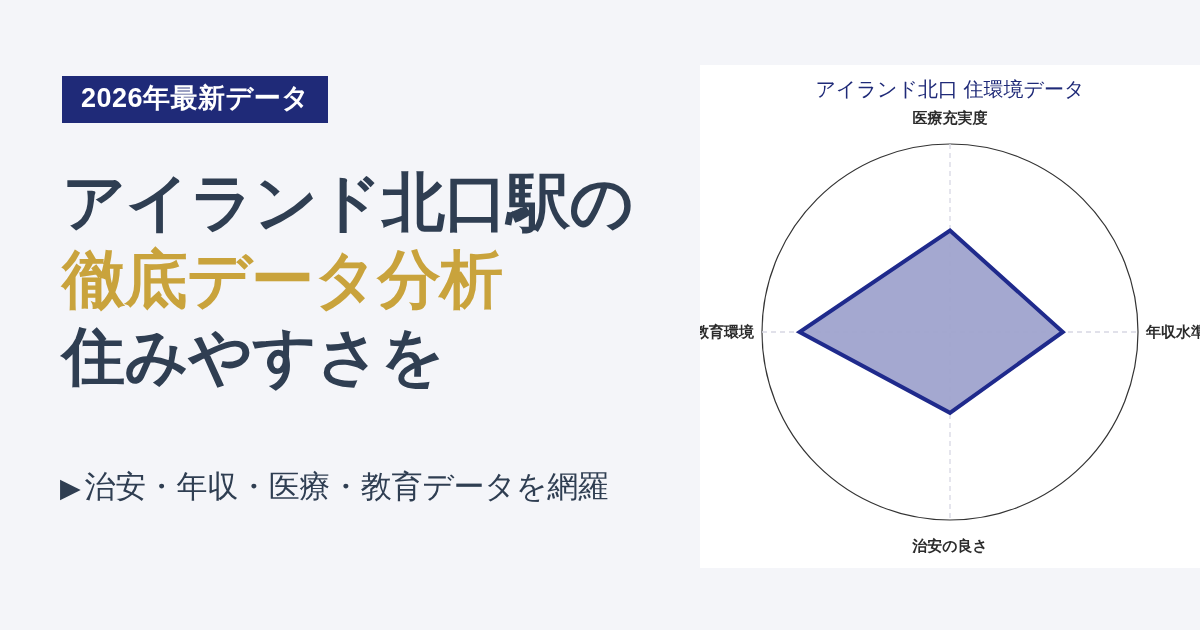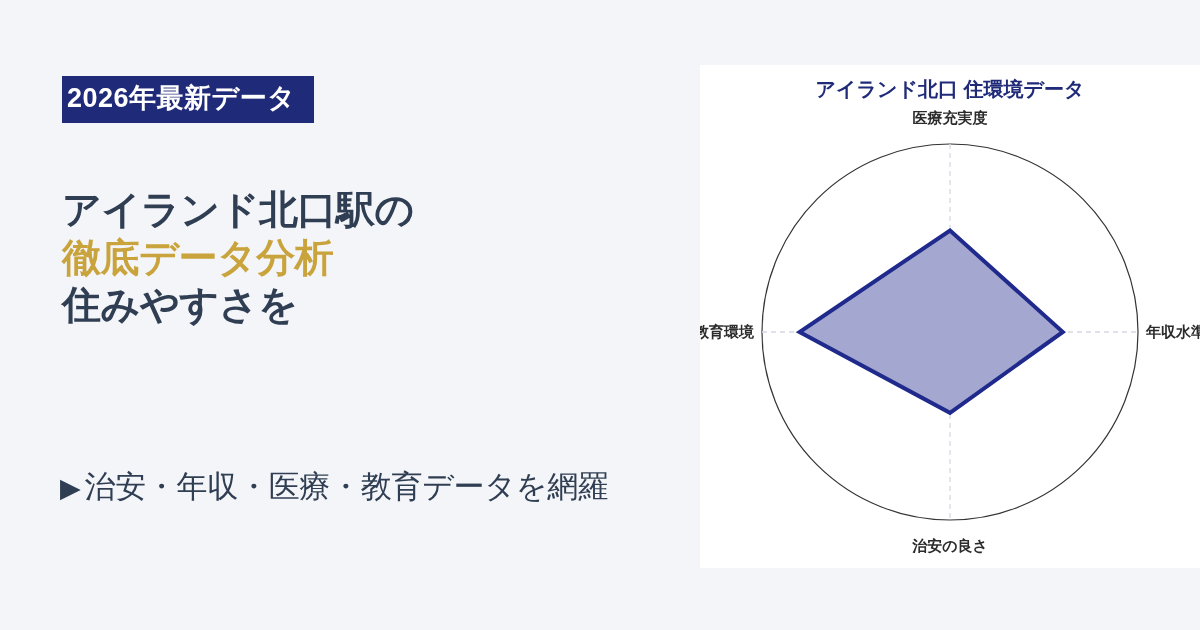--- a/index.html
+++ b/index.html
@@ -19,33 +19,34 @@
     padding:0;
   }
   .badge {
     position:absolute;
     left:62px; top:76px;
     background:#1f2a78;
     color:#ffffff;
     font-size:27px;
     font-weight:bold;
     letter-spacing:0.5px;
-    padding:9px 19px 11px 5px;
+    padding:9px 19px 11px 19px;
     line-height:1;
     white-space:nowrap;
   }
   .headline {
     position:absolute;
-    left:62px; top:186px;
+    left:62px; top:170px;
     width:640px;
     color:#2f3e52;
-    font-size:39px;
+    font-size:63px;
     font-weight:bold;
     line-height:1.22;
     letter-spacing:-0.5px;
+    font-family:Liberation Mono, monospace;
   }
   .headline-line { display:block; white-space:nowrap; }
   .headline-line.accent { color:#c9a33c; }
   .subline {
     position:absolute;
     left:60px; top:466px;
     color:#2f3e52;
     font-size:31px;
     font-weight:normal;
     white-space:nowrap;
@@ -60,21 +61,21 @@
     width:500px; height:503px;
     background:#ffffff;
   }
   .chart-title {
     position:absolute;
     left:0; top:11px;
     width:500px;
     text-align:center;
     color:#1f2a78;
     font-size:20px;
-    font-weight:bold;
+    font-weight:normal;
     white-space:nowrap;
   }
   .radar-wrap {
     position:absolute;
     left:0; top:0;
     width:500px; height:503px;
   }
   .radar-wrap svg { display:block; }
   .ax-label {
     font-family:"Liberation Sans","DejaVu Sans",sans-serif;

